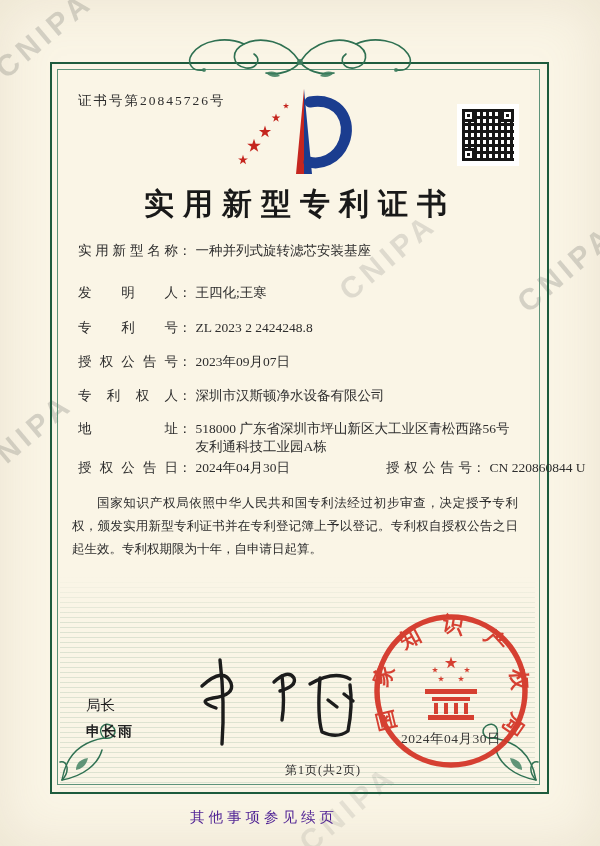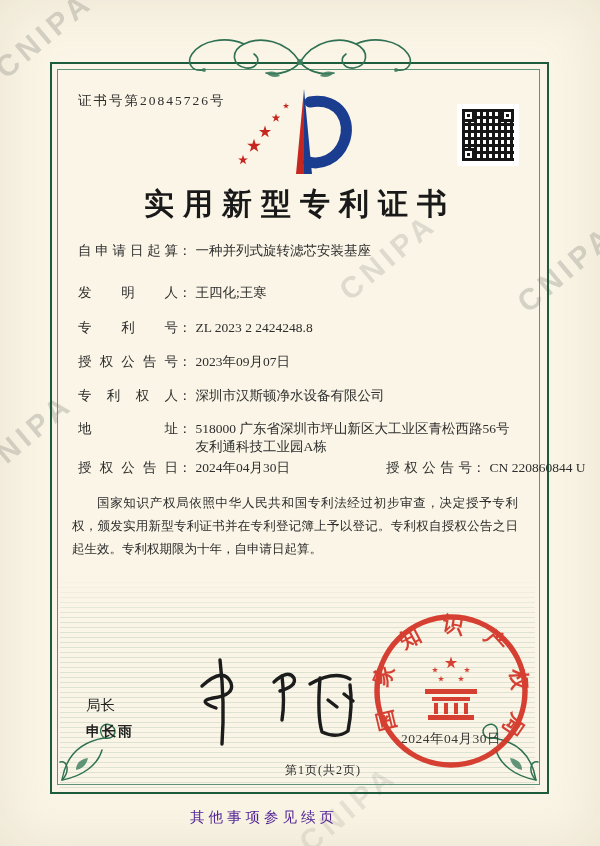--- a/index.html
+++ b/index.html
@@ -139,21 +139,21 @@
     <div class="qr-pat">
       <div class="fp tl"></div>
       <div class="fp tr"></div>
       <div class="fp bl"></div>
     </div>
   </div>
 
   <div class="title">实用新型专利证书</div>
 
   <div class="row" style="top:242px">
-    <span class="f-label">自申请日起算</span><span class="f-colon">：</span><span class="f-val">一种并列式旋转滤芯安装基座</span>
+    <span class="f-label">实用新型名称</span><span class="f-colon">：</span><span class="f-val">一种并列式旋转滤芯安装基座</span>
   </div>
   <div class="row" style="top:284px">
     <span class="f-label">发明人</span><span class="f-colon">：</span><span class="f-val">王四化;王寒</span>
   </div>
   <div class="row" style="top:319px">
     <span class="f-label">专利号</span><span class="f-colon">：</span><span class="f-val">ZL 2023 2 2424248.8</span>
   </div>
   <div class="row" style="top:353px">
     <span class="f-label">授权公告号</span><span class="f-colon">：</span><span class="f-val">2023年09月07日</span>
   </div>

